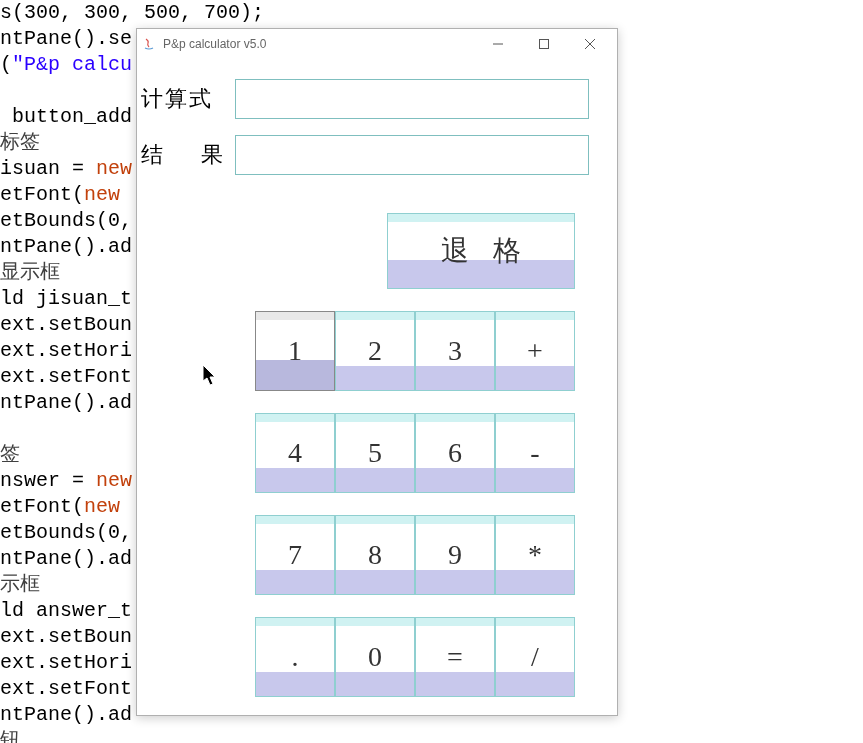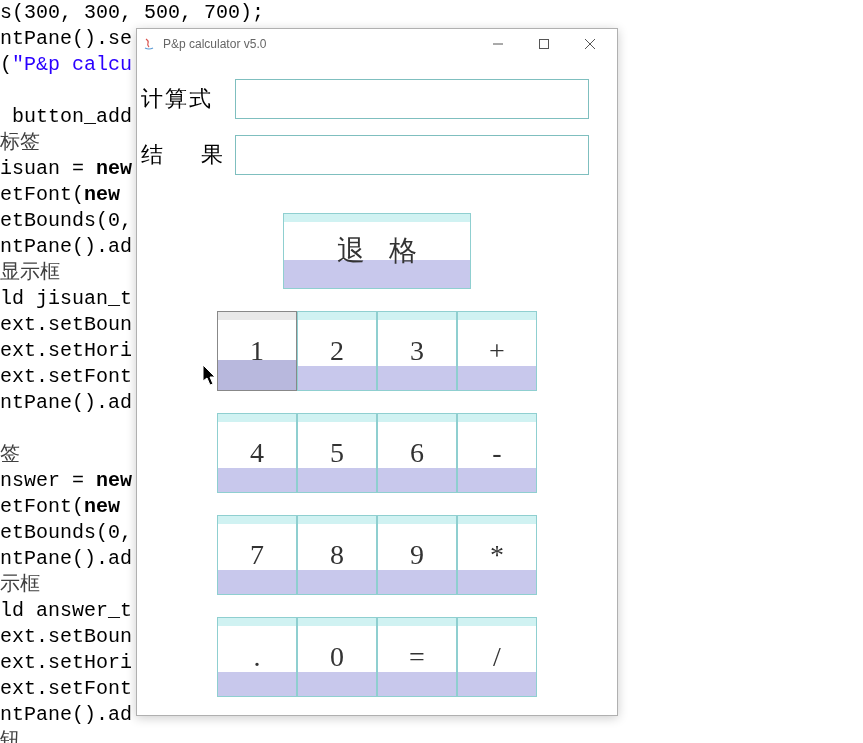--- a/index.html
+++ b/index.html
@@ -13,21 +13,21 @@
     }
     .code-bg {
       position: absolute;
       top: 0;
       left: 0;
       font-size: 20px;
       line-height: 26px;
       white-space: pre;
       color: #000;
     }
-    .code-bg .kw { color: #000000; font-weight: bold; }
+    .code-bg .kw { color: #c2410c; font-weight: normal; }
     .code-bg .str { color: #2a00ff; }
     .code-bg .comment { color: #404040; }
     
     .window {
       position: absolute;
       left: 136px;
       top: 28px;
       width: 482px;
       height: 688px;
       background: #fff;
@@ -93,21 +93,21 @@
       height: 40px;
       border: 1px solid #7fbfbf;
       background: #fff;
     }
     
     .button-area {
       padding: 30px 42px 0 42px;
     }
     .btn-row {
       display: flex;
-      justify-content: center;
+      justify-content: flex-end;
       margin-bottom: 22px;
     }
     .calc-btn {
       position: relative;
       border: 1px solid #8fcfd0;
       background: #fff;
       font-family: "KaiTi", "STKaiti", "Times New Roman", serif;
       font-size: 28px;
       color: #333;
       display: flex;

